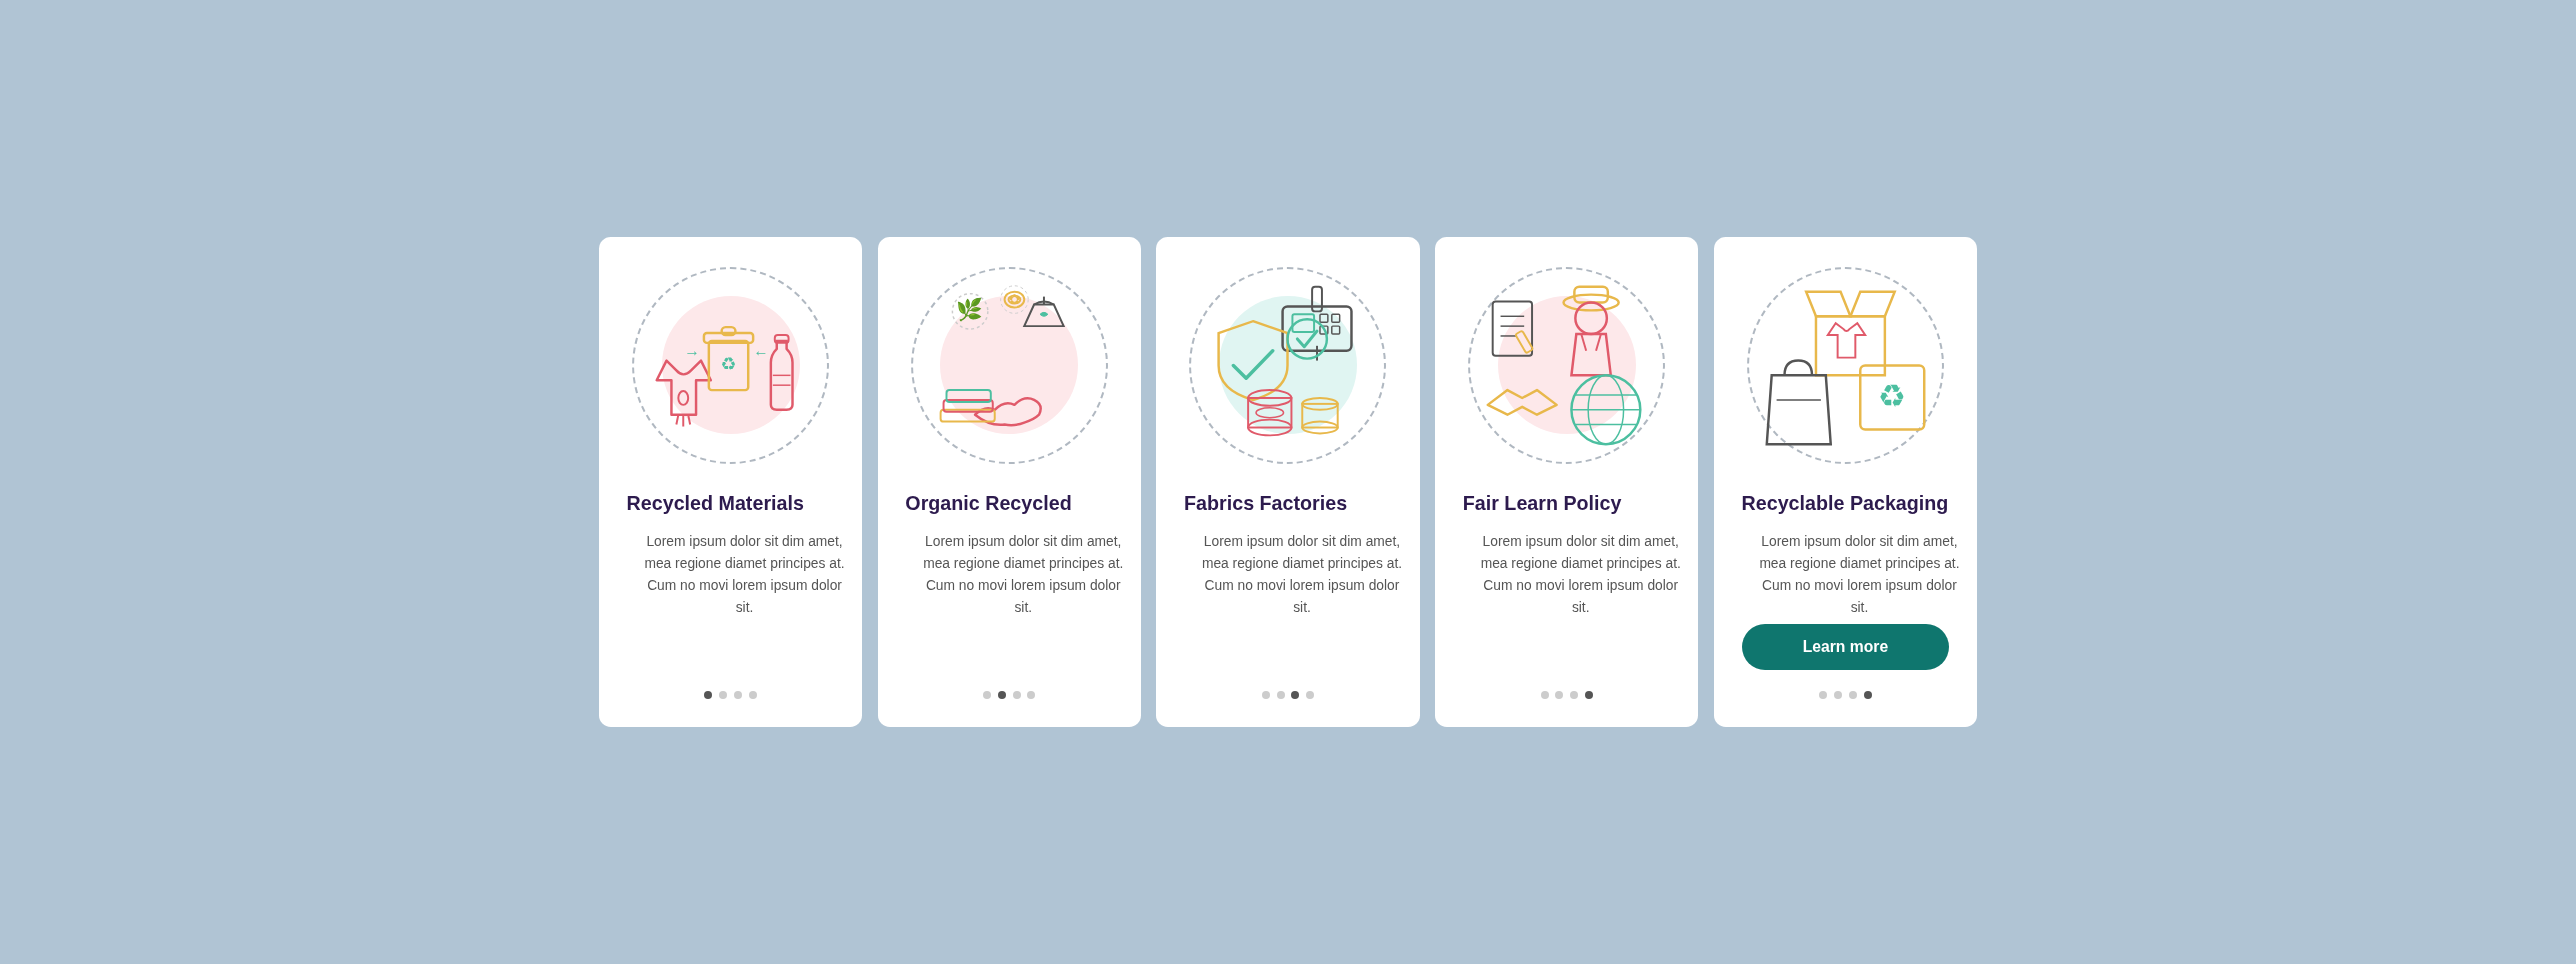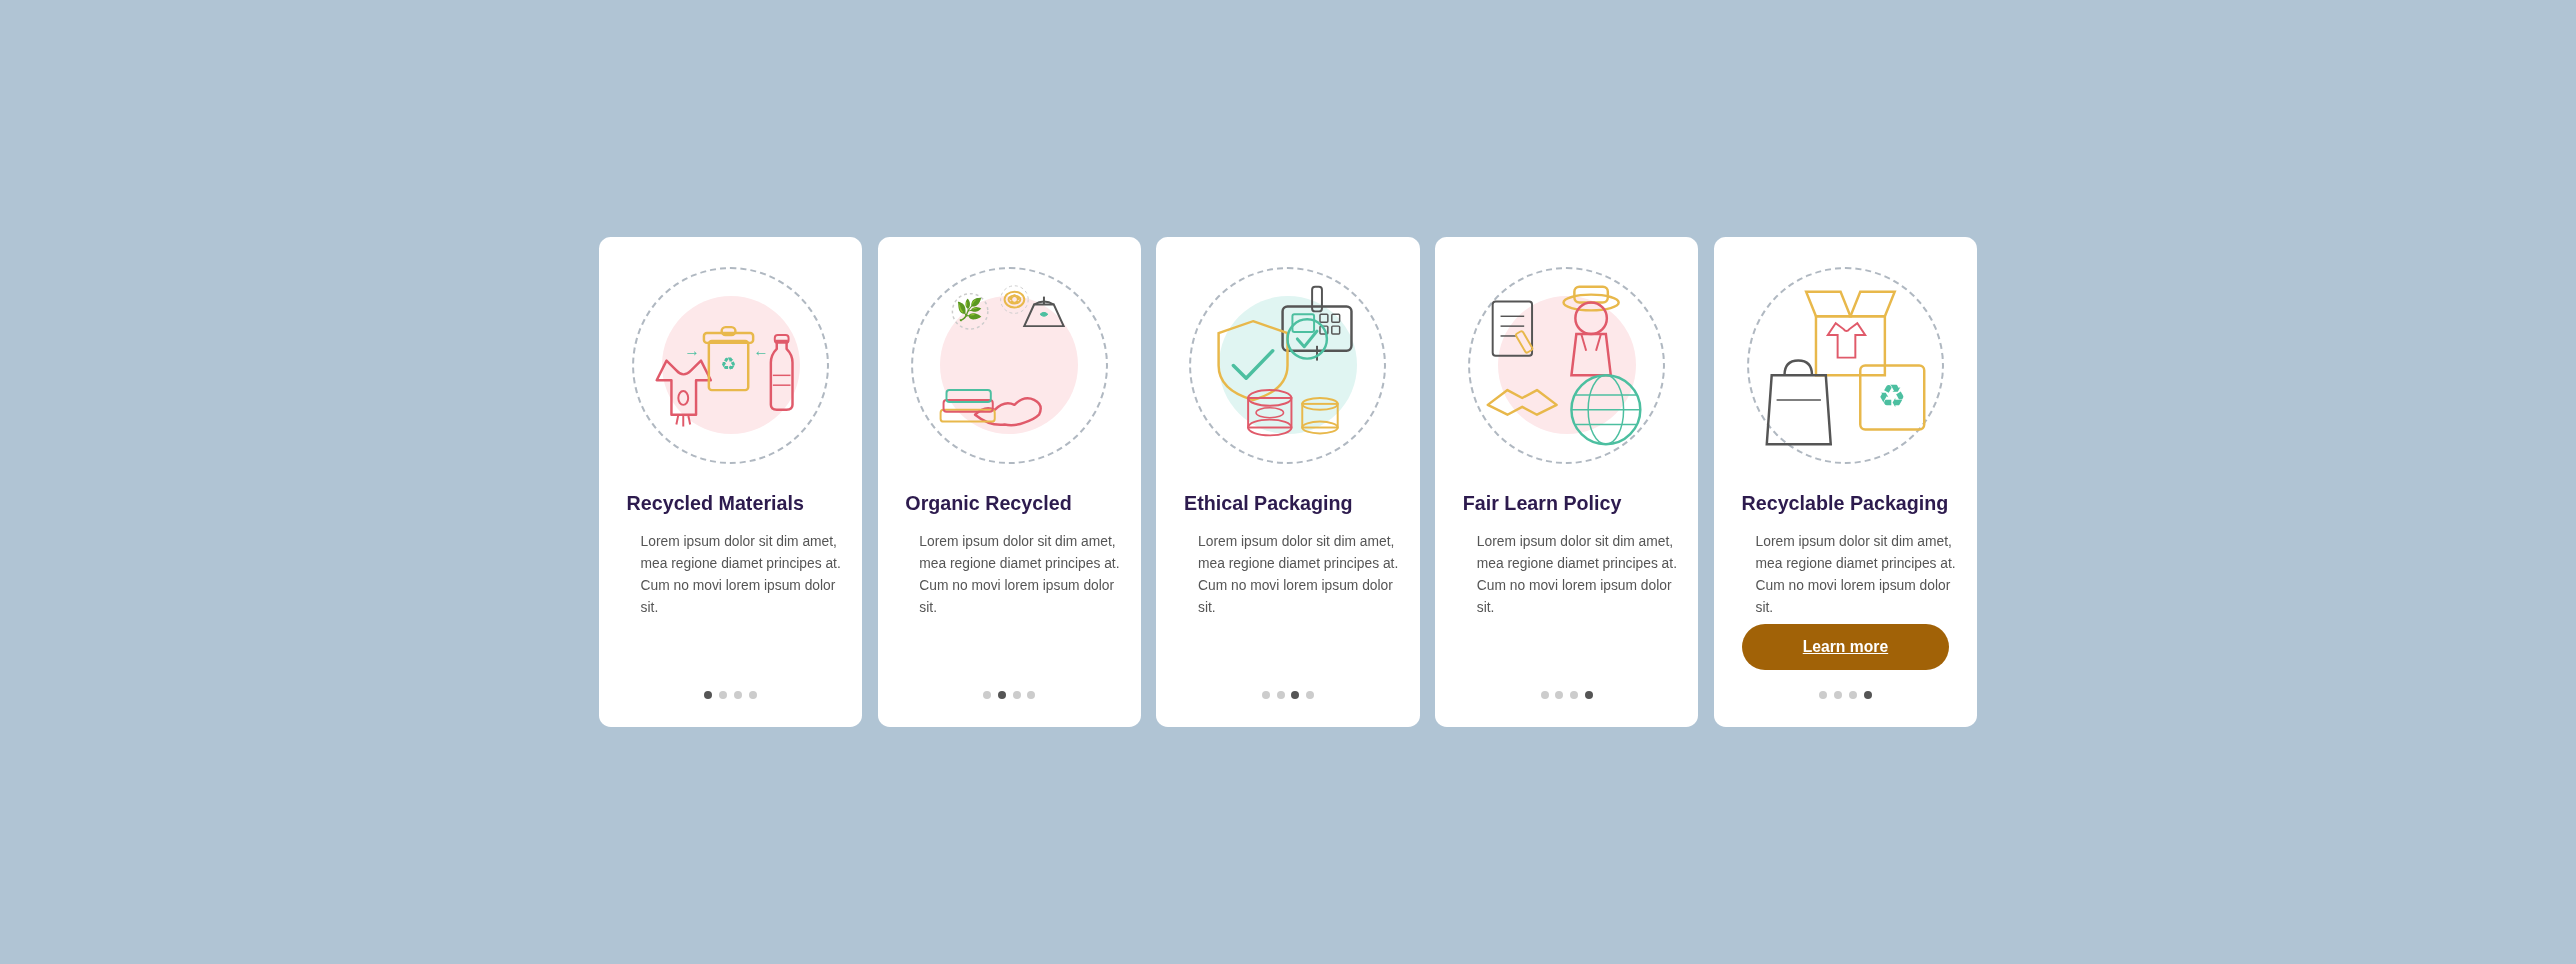--- a/index.html
+++ b/index.html
@@ -77,21 +77,21 @@
       margin-bottom: 13.8px;
       text-align: left;
       width: 100%;
       line-height: 1.3;
     }
 
     .card-text {
       font-size: 13.8px;
       color: #555;
       line-height: 1.6;
-      text-align: left;
+      text-align: center;
       width: 100%;
       flex-grow: 1;
       margin-left: 28px;
     }
 
     .dots-row {
       display: flex;
       gap: 6.9px;
       margin-top: 21.6px;
       align-items: center;
@@ -102,32 +102,31 @@
       height: 7.9px;
       border-radius: 50%;
       background: #ccc;
     }
 
     .dot.active {
       background: #555;
     }
 
     .learn-more-btn {
-      background: #a16207;
+      background: #0f766e;
       color: #fff;
       border: none;
       border-radius: 29.5px;
       padding: 13.8px 39px;
       font-size: 15.7px;
       font-weight: 600;
       cursor: pointer;
       margin-top: 5px;
       width: 100%;
       text-align: center;
-      text-decoration: underline;
     }
 
     
     svg {
       overflow: visible;
     }
   </style>
 </head>
 <body>
 
@@ -270,21 +269,21 @@
             <ellipse cx="18" cy="30" rx="18" ry="6" fill="none" stroke="#e8b84b" stroke-width="2"></ellipse>
           </g>
 
           <g transform="translate(95, 48)">
             <circle cx="20" cy="20" r="20" fill="none" stroke="#4cbfa0" stroke-width="2.5"></circle>
             <polyline points="10,20 17,28 30,12" fill="none" stroke="#4cbfa0" stroke-width="3" stroke-linecap="round" stroke-linejoin="round"></polyline>
           </g>
         </svg>
       </div>
     </div>
-    <div class="card-title">Ethical Packaging</div>
+    <div class="card-title">Fabrics Factories</div>
     <div class="card-text">Lorem ipsum dolor sit dim amet, mea regione diamet principes at. Cum no movi lorem ipsum dolor sit.</div>
     <div class="dots-row">
       <div class="dot"></div>
       <div class="dot"></div>
       <div class="dot active"></div>
       <div class="dot"></div>
     </div>
   </div>
 
   <div class="card">

